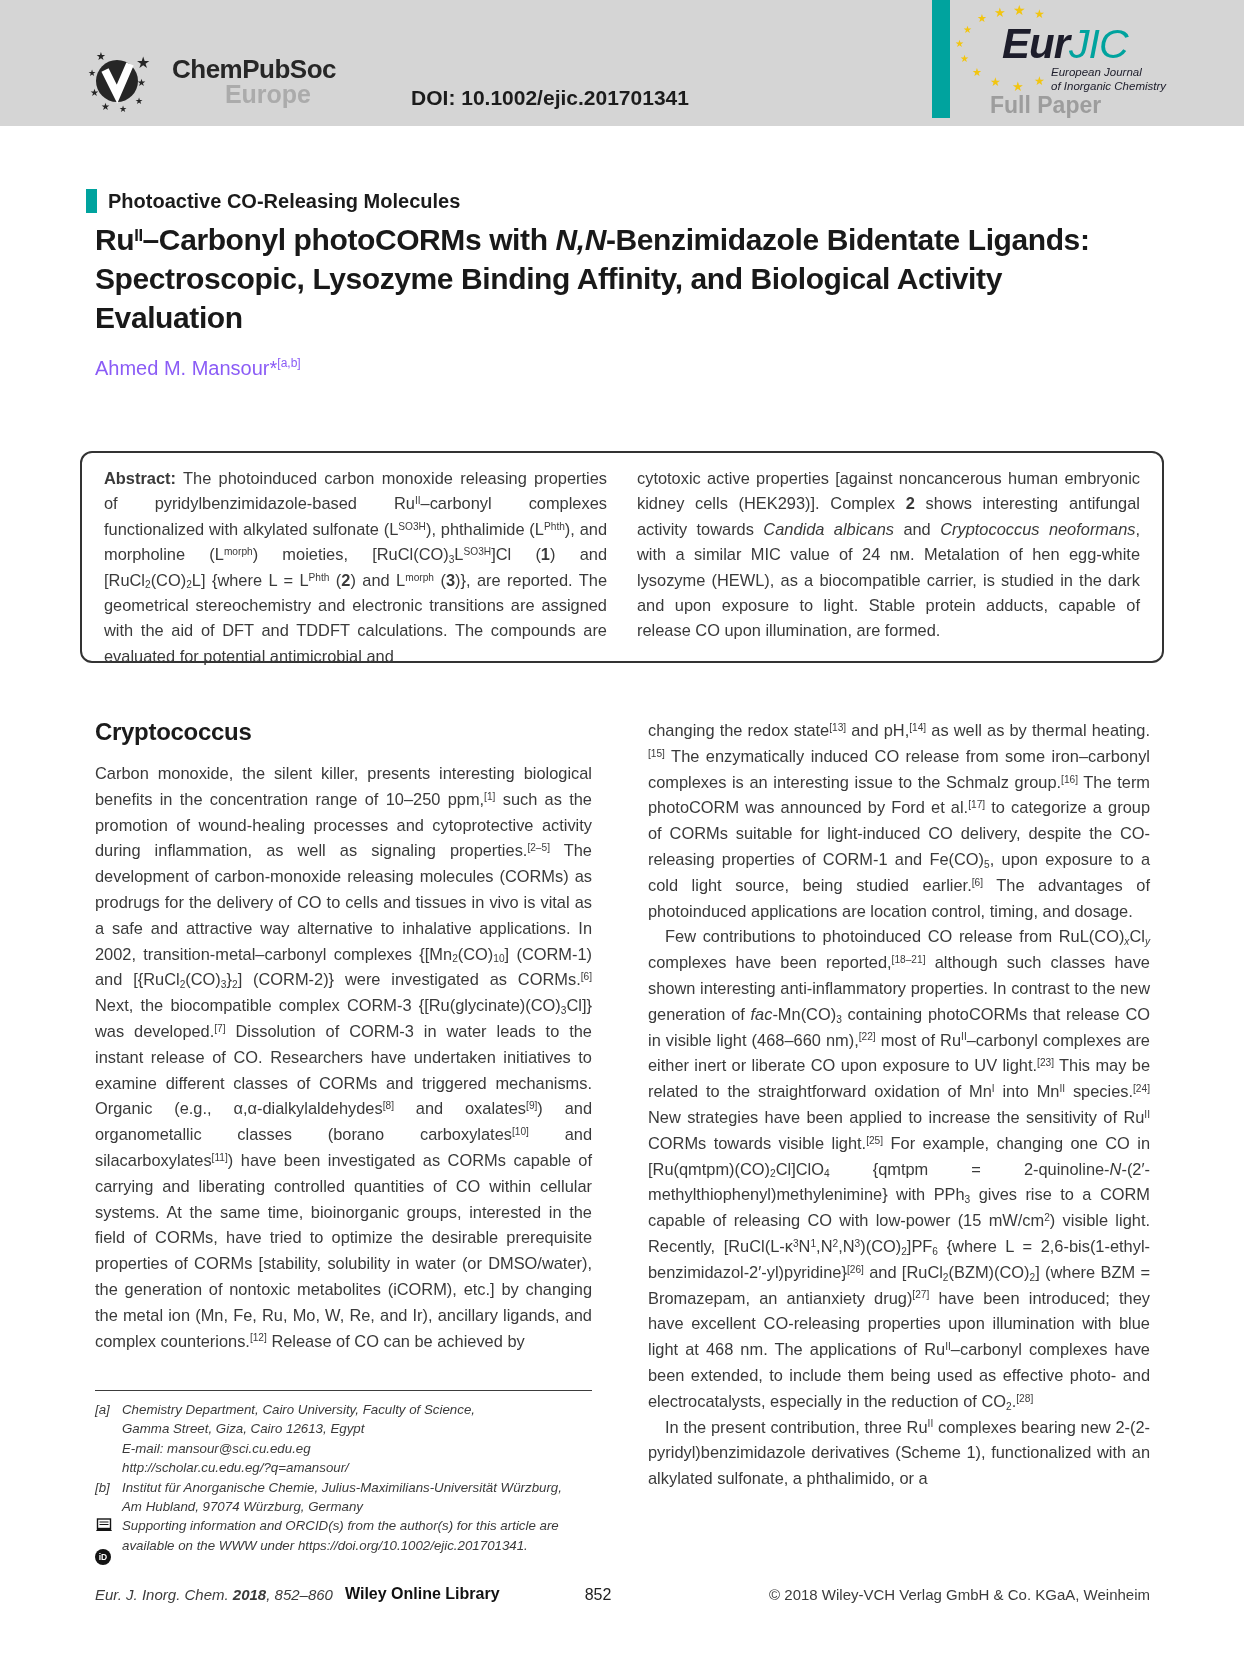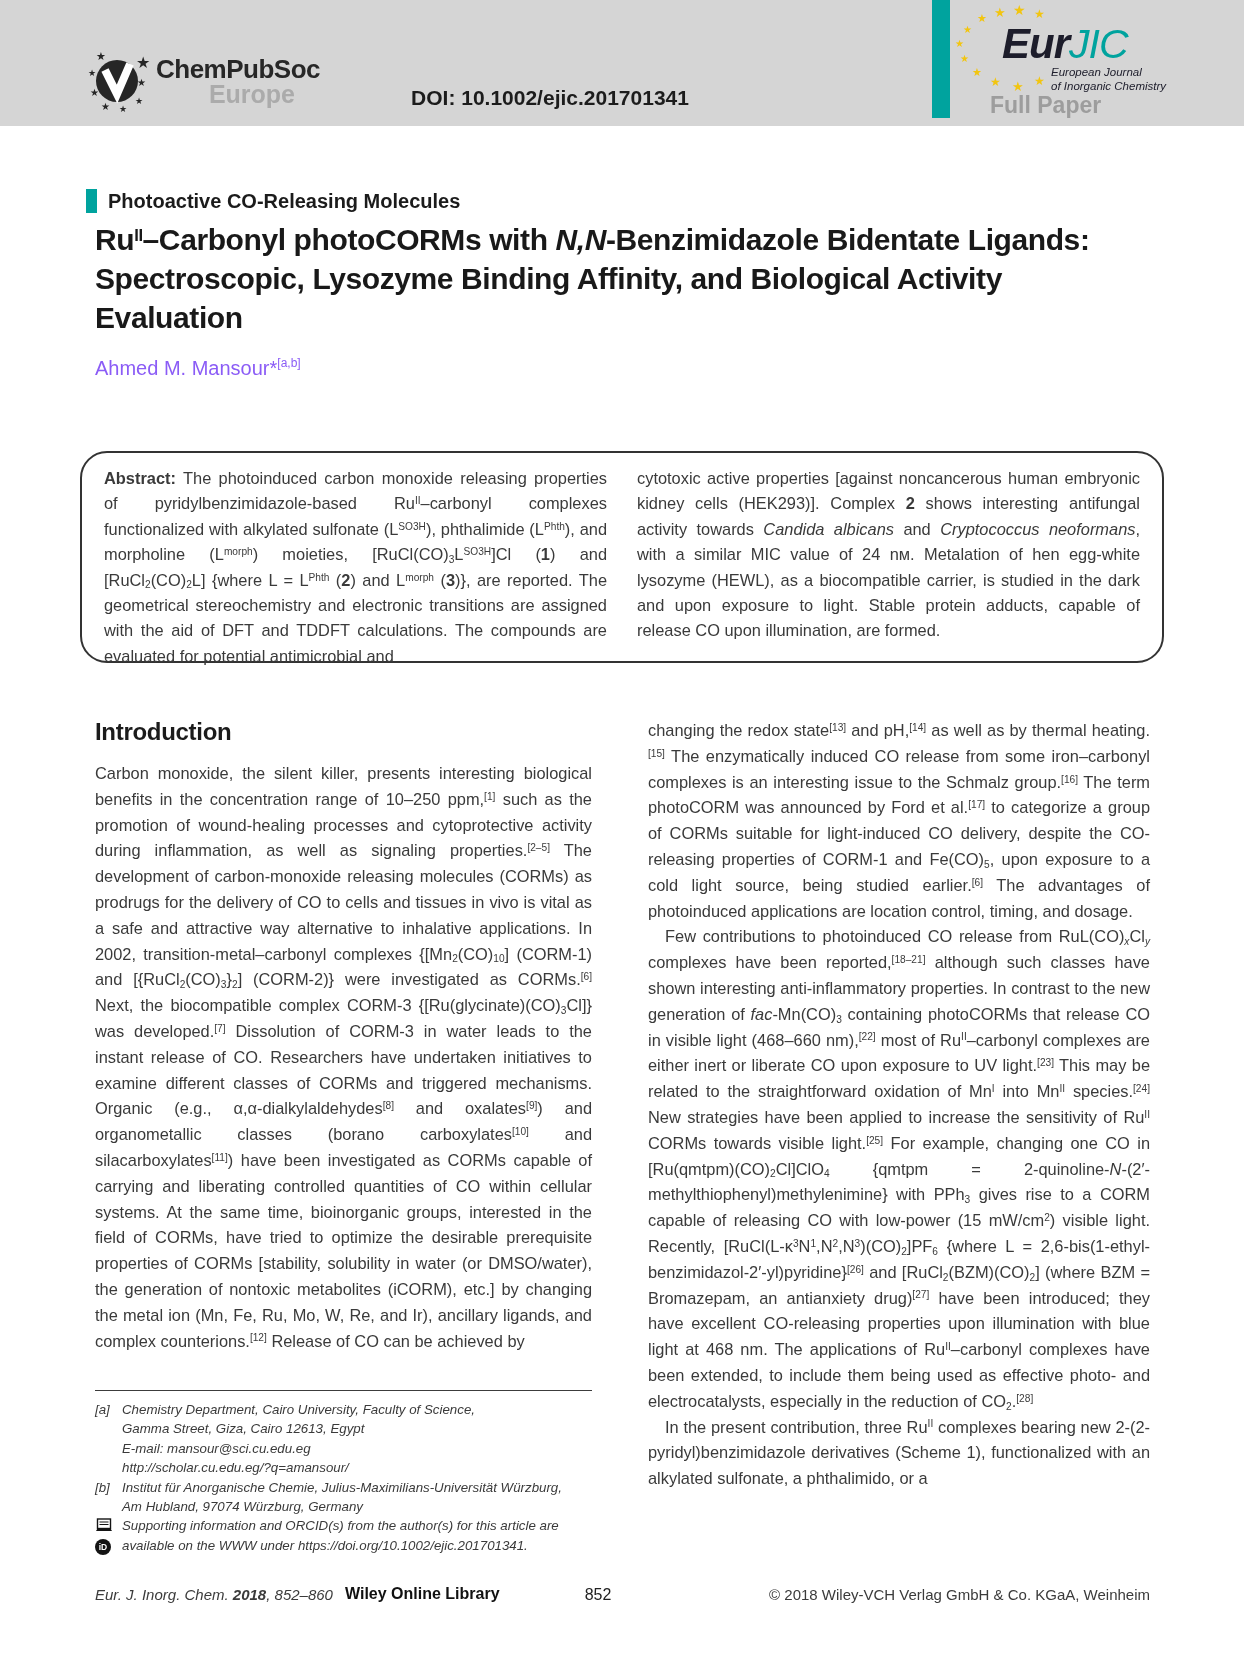--- a/index.html
+++ b/index.html
@@ -3,21 +3,21 @@
 <meta charset="utf-8">
 <style>
   * { margin:0; padding:0; box-sizing:border-box; }
   html,body { background:#ffffff; }
   body { font-family:"Liberation Sans", sans-serif; }
   .page { position:relative; width:1244px; height:1659px; background:#fff; margin:0 auto; overflow:hidden; color:#3a3a3a; }
 
   
   .header { position:absolute; left:0; top:0; width:1244px; height:126px; background:#d5d5d5; }
   .cps { position:absolute; left:88px; top:46px; display:flex; align-items:flex-start; }
-  .cps-text { margin-left:4px; margin-top:10px; }
+  .cps-text { margin-left:20px; margin-top:10px; }
   .cps-name { font-size:26px; font-weight:bold; color:#272727; letter-spacing:-0.5px; line-height:26px; }
   .cps-region { font-size:25px; font-weight:bold; color:#ababab; text-align:right; padding-right:25px; margin-top:-1px; line-height:26px; }
   .doi { position:absolute; left:0; top:86px; width:1100px; text-align:center; font-size:21px; font-weight:bold; color:#1c1c1c; }
   .teal-bar { position:absolute; left:932px; top:0; width:18px; height:118px; background:#00a39e; }
   .eurjic { position:absolute; left:950px; top:6px; width:292px; height:118px; }
   .eurjic .star { position:absolute; color:#f2c50f; line-height:1; }
   .eurjic-name { position:absolute; left:52px; top:14px; font-style:italic; white-space:nowrap; }
   .eurjic-name .eur { font-size:42px; font-weight:600; color:#1d1d2b; letter-spacing:-1px; }
   .eurjic-name .jic { font-size:41px; font-weight:400; color:#00a39e; letter-spacing:-1px; }
   .eurjic-sub { position:absolute; left:101px; top:60px; font-size:11.5px; font-style:italic; color:#20202e; line-height:13.5px; white-space:nowrap; }
@@ -26,40 +26,40 @@
   
   .section-tag { position:absolute; left:86px; top:189px; display:flex; align-items:center; }
   .section-square { width:11px; height:24px; background:#00a39e; margin-right:11px; }
   .section-label { font-size:20px; font-weight:bold; color:#1b1b1b; }
   .title { position:absolute; left:95px; top:220px; width:1010px; font-size:30px; font-weight:bold; color:#191919; line-height:39px; letter-spacing:-0.4px; }
   .author { position:absolute; left:95px; top:356px; font-size:20px; color:#8b5cf6; }
   .author sup { font-size:12px; }
 
   
   .abstract-box { position:absolute; left:80px; top:451px; width:1084px; height:212px;
-    border:2px solid #333; border-radius:27px; padding:13px 22px 0 22px; display:flex; gap:30px; }
+    border:2px solid #333; border-radius:12px; padding:13px 22px 0 22px; display:flex; gap:30px; }
   .abstract-col { flex:1; font-size:16.4px; line-height:25.4px; text-align:justify; color:#3a3a3a; }
 
   
   .col-left  { position:absolute; left:95px;  top:718px; width:497px; }
   .col-right { position:absolute; left:648px; top:718px; width:502px; }
   .intro-heading { font-size:24px; font-weight:bold; color:#1b1b1b; margin-bottom:15px; letter-spacing:-0.3px; }
   p.body { font-size:16.4px; line-height:25.8px; text-align:justify; color:#3a3a3a; }
   p.indent { text-indent:17px; }
   p.body sup, .abstract-col sup { font-size:0.62em; line-height:0; position:relative; top:-0.5em; vertical-align:baseline; }
   p.body sub, .abstract-col sub { font-size:0.62em; line-height:0; position:relative; top:0.28em; vertical-align:baseline; }
   .title sup { font-size:0.55em; line-height:0; position:relative; top:-0.55em; vertical-align:baseline; }
 
   
   .footnotes { position:absolute; left:95px; top:1390px; width:497px; border-top:1.5px solid #3c3c3c; padding-top:9px;
     font-size:13.3px; font-style:italic; line-height:19.4px; color:#3a3a3a; }
   .fn { display:flex; }
   .fn-label { width:27px; flex:0 0 27px; }
   .fn-text { flex:1; }
-  .fn-icons { width:27px; flex:0 0 27px; display:flex; flex-direction:column; gap:6px; padding-top:2px; }
+  .fn-icons { width:27px; flex:0 0 27px; display:flex; flex-direction:column; gap:16px; padding-top:2px; }
   .orcid-badge { width:16px; height:16px; border-radius:50%; background:#141414; color:#fff; font-size:8.5px; font-weight:bold;
     font-style:normal; display:flex; align-items:center; justify-content:center; }
 
   
   .footer { position:absolute; left:95px; top:1586px; width:1055px; height:24px; font-size:15px; color:#3b3b3b; }
   .f-citation { position:absolute; left:0; top:0; font-style:italic; }
   .f-library { position:absolute; left:250px; top:-1px; font-size:16px; font-weight:bold; color:#111; }
   .f-page { position:absolute; left:458px; top:0; width:90px; text-align:center; font-size:16px; color:#222; }
   .f-copy { position:absolute; right:0; top:0; }
 </style>
@@ -121,21 +121,21 @@
   </div>
   <h1 class="title">Ru<sup>II</sup>–Carbonyl photoCORMs with <i>N,N</i>-Benzimidazole Bidentate Ligands: Spectroscopic, Lysozyme Binding Affinity, and Biological Activity Evaluation</h1>
   <div class="author">Ahmed M. Mansour*<sup>[a,b]</sup></div>
 
   <div class="abstract-box">
     <div class="abstract-col"><b>Abstract:</b> The photoinduced carbon monoxide releasing properties of pyridylbenzimidazole-based Ru<sup>II</sup>–carbonyl complexes functionalized with alkylated sulfonate (L<sup>SO3H</sup>), phthalimide (L<sup>Phth</sup>), and morpholine (L<sup>morph</sup>) moieties, [RuCl(CO)<sub>3</sub>L<sup>SO3H</sup>]Cl (<b>1</b>) and [RuCl<sub>2</sub>(CO)<sub>2</sub>L] {where L = L<sup>Phth</sup> (<b>2</b>) and L<sup>morph</sup> (<b>3</b>)}, are reported. The geometrical stereochemistry and electronic transitions are assigned with the aid of DFT and TDDFT calculations. The compounds are evaluated for potential antimicrobial and</div>
     <div class="abstract-col">cytotoxic active properties [against noncancerous human embryonic kidney cells (HEK293)]. Complex <b>2</b> shows interesting antifungal activity towards <i>Candida albicans</i> and <i>Cryptococcus neoformans</i>, with a similar MIC value of 24 nᴍ. Metalation of hen egg-white lysozyme (HEWL), as a biocompatible carrier, is studied in the dark and upon exposure to light. Stable protein adducts, capable of release CO upon illumination, are formed.</div>
   </div>
 
   <div class="col-left">
-    <h2 class="intro-heading">Introduction</h2>
+    <h2 class="intro-heading">Cryptococcus</h2>
     <p class="body">Carbon monoxide, the silent killer, presents interesting biological benefits in the concentration range of 10–250 ppm,<sup>[1]</sup> such as the promotion of wound-healing processes and cytoprotective activity during inflammation, as well as signaling properties.<sup>[2–5]</sup> The development of carbon-monoxide releasing molecules (CORMs) as prodrugs for the delivery of CO to cells and tissues in vivo is vital as a safe and attractive way alternative to inhalative applications. In 2002, transition-metal–carbonyl complexes {[Mn<sub>2</sub>(CO)<sub>10</sub>] (CORM-1) and [{RuCl<sub>2</sub>(CO)<sub>3</sub>}<sub>2</sub>] (CORM-2)} were investigated as CORMs.<sup>[6]</sup> Next, the biocompatible complex CORM-3 {[Ru(glycinate)(CO)<sub>3</sub>Cl]} was developed.<sup>[7]</sup> Dissolution of CORM-3 in water leads to the instant release of CO. Researchers have undertaken initiatives to examine different classes of CORMs and triggered mechanisms. Organic (e.g., α,α-dialkylaldehydes<sup>[8]</sup> and oxalates<sup>[9]</sup>) and organometallic classes (borano carboxylates<sup>[10]</sup> and silacarboxylates<sup>[11]</sup>) have been investigated as CORMs capable of carrying and liberating controlled quantities of CO within cellular systems. At the same time, bioinorganic groups, interested in the field of CORMs, have tried to optimize the desirable prerequisite properties of CORMs [stability, solubility in water (or DMSO/water), the generation of nontoxic metabolites (iCORM), etc.] by changing the metal ion (Mn, Fe, Ru, Mo, W, Re, and Ir), ancillary ligands, and complex counterions.<sup>[12]</sup> Release of CO can be achieved by</p>
   </div>
 
   <div class="col-right">
     <p class="body">changing the redox state<sup>[13]</sup> and pH,<sup>[14]</sup> as well as by thermal heating.<sup>[15]</sup> The enzymatically induced CO release from some iron–carbonyl complexes is an interesting issue to the Schmalz group.<sup>[16]</sup> The term photoCORM was announced by Ford et al.<sup>[17]</sup> to categorize a group of CORMs suitable for light-induced CO delivery, despite the CO-releasing properties of CORM-1 and Fe(CO)<sub>5</sub>, upon exposure to a cold light source, being studied earlier.<sup>[6]</sup> The advantages of photoinduced applications are location control, timing, and dosage.</p>
     <p class="body indent">Few contributions to photoinduced CO release from RuL(CO)<sub><i>x</i></sub>Cl<sub><i>y</i></sub> complexes have been reported,<sup>[18–21]</sup> although such classes have shown interesting anti-inflammatory properties. In contrast to the new generation of <i>fac</i>-Mn(CO)<sub>3</sub> containing photoCORMs that release CO in visible light (468–660 nm),<sup>[22]</sup> most of Ru<sup>II</sup>–carbonyl complexes are either inert or liberate CO upon exposure to UV light.<sup>[23]</sup> This may be related to the straightforward oxidation of Mn<sup>I</sup> into Mn<sup>II</sup> species.<sup>[24]</sup> New strategies have been applied to increase the sensitivity of Ru<sup>II</sup> CORMs towards visible light.<sup>[25]</sup> For example, changing one CO in [Ru(qmtpm)(CO)<sub>2</sub>Cl]ClO<sub>4</sub> {qmtpm = 2-quinoline-<i>N</i>-(2′-methylthiophenyl)methylenimine} with PPh<sub>3</sub> gives rise to a CORM capable of releasing CO with low-power (15 mW/cm<sup>2</sup>) visible light. Recently, [RuCl(L-κ<sup>3</sup>N<sup>1</sup>,N<sup>2</sup>,N<sup>3</sup>)(CO)<sub>2</sub>]PF<sub>6</sub> {where L = 2,6-bis(1-ethyl-benzimidazol-2′-yl)pyridine}<sup>[26]</sup> and [RuCl<sub>2</sub>(BZM)(CO)<sub>2</sub>] (where BZM = Bromazepam, an antianxiety drug)<sup>[27]</sup> have been introduced; they have excellent CO-releasing properties upon illumination with blue light at 468 nm. The applications of Ru<sup>II</sup>–carbonyl complexes have been extended, to include them being used as effective photo- and electrocatalysts, especially in the reduction of CO<sub>2</sub>.<sup>[28]</sup></p>
     <p class="body indent">In the present contribution, three Ru<sup>II</sup> complexes bearing new 2-(2-pyridyl)benzimidazole derivatives (Scheme 1), functionalized with an alkylated sulfonate, a phthalimido, or a</p>
   </div>
 
   <div class="footnotes">

